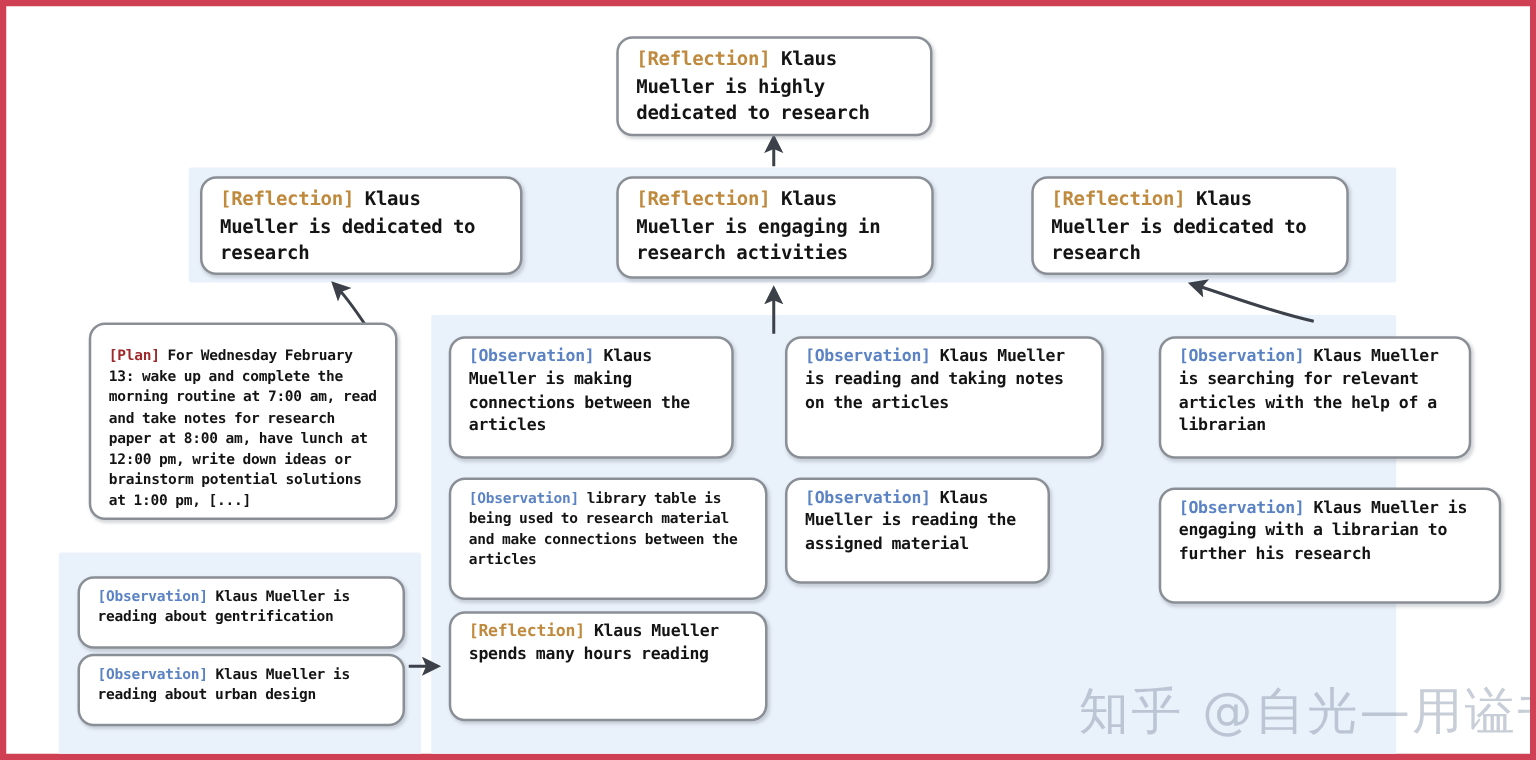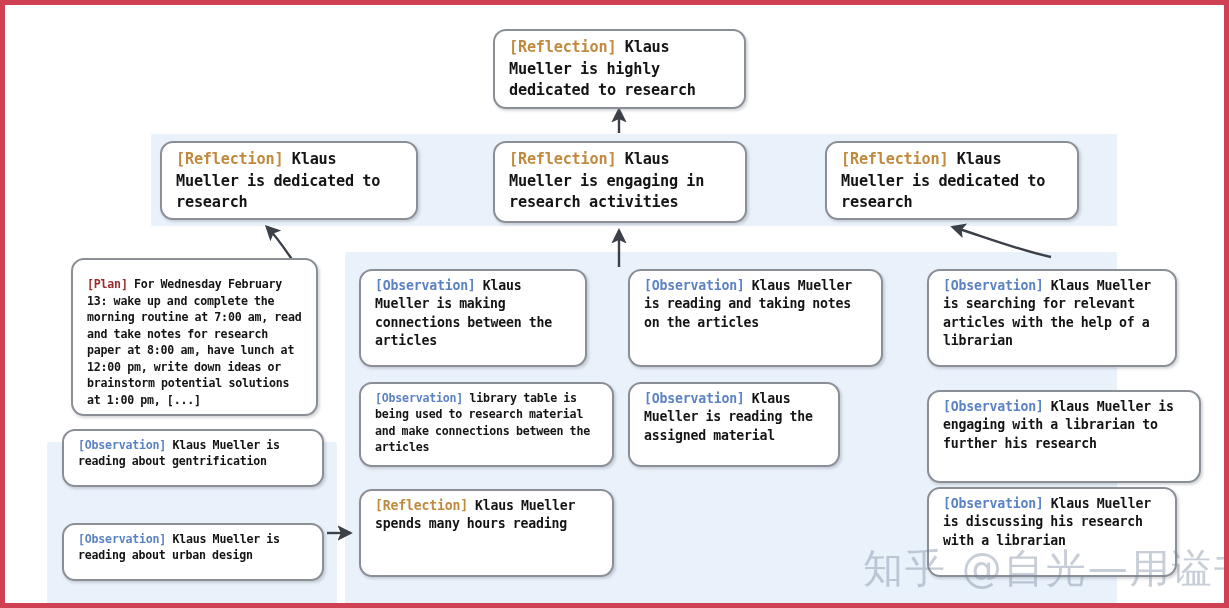--- a/index.html
+++ b/index.html
@@ -119,33 +119,33 @@
   </div>
 
   <div class="node fs-md" style="left:820px; top:136px; width:254px; height:79px;">
     <div class="txt"><span class="tag tag-reflection">[Reflection]</span><span> Klaus Mueller is dedicated to research</span></div>
   </div>
 
   <div class="node fs-xs" style="left:66px; top:253px; width:247px; height:158px; align-items:flex-end; padding-top:12px;">
     <div class="txt"><span class="tag tag-plan">[Plan]</span><span> For Wednesday February 13: wake up and complete the morning routine at 7:00 am, read and take notes for research paper at 8:00 am, have lunch at 12:00 pm, write down ideas or brainstorm potential solutions at 1:00 pm, [...]</span></div>
   </div>
 
-  <div class="node fs-xs" style="left:57px; top:424px; width:262px; height:58px;">
+  <div class="node fs-xs" style="left:57px; top:456px; width:262px; height:58px;">
     <div class="txt"><span class="tag tag-observation">[Observation]</span><span> Klaus Mueller is reading about gentrification</span></div>
   </div>
 
   <div class="node fs-xs" style="left:57px; top:518px; width:262px; height:58px;">
     <div class="txt"><span class="tag tag-observation">[Observation]</span><span> Klaus Mueller is reading about urban design</span></div>
   </div>
 
   <div class="node fs-sm" style="left:354px; top:264px; width:228px; height:98px;">
     <div class="txt"><span class="tag tag-observation">[Observation]</span><span> Klaus Mueller is making connections between the articles</span></div>
   </div>
 
-  <div class="node fs-xs" style="left:354px; top:377px; width:255px; height:85px;">
+  <div class="node fs-xs" style="left:354px; top:377px; width:255px; height:98px;">
     <div class="txt"><span class="tag tag-observation">[Observation]</span><span> library table is being used to research material and make connections between the articles</span></div>
   </div>
 
   <div class="node fs-sm" style="left:354px; top:484px; width:255px; height:88px;">
     <div class="txt"><span class="tag tag-reflection">[Reflection]</span><span> Klaus Mueller spends many hours reading</span></div>
   </div>
 
   <div class="node fs-sm" style="left:623px; top:264px; width:255px; height:98px;">
     <div class="txt"><span class="tag tag-observation">[Observation]</span><span> Klaus Mueller is reading and taking notes on the articles</span></div>
   </div>
@@ -156,19 +156,16 @@
 
 
   <div class="node fs-sm" style="left:922px; top:264px; width:250px; height:98px;">
     <div class="txt"><span class="tag tag-observation">[Observation]</span><span> Klaus Mueller is searching for relevant articles with the help of a librarian</span></div>
   </div>
 
   <div class="node fs-sm" style="left:922px; top:385px; width:274px; height:93px;">
     <div class="txt"><span class="tag tag-observation">[Observation]</span><span> Klaus Mueller is engaging with a librarian to further his research</span></div>
   </div>
 
-  <div class="node fs-sm" style="left:922px; top:482px; width:250px; height:90px;">
-    <div class="txt"><span class="tag tag-observation">[Observation]</span><span> Klaus Mueller is discussing his research with a librarian</span></div>
-  </div>
 
   <div class="watermark">知乎 @自光—用谥书生</div>
 
 </div>
 
 </body></html>

